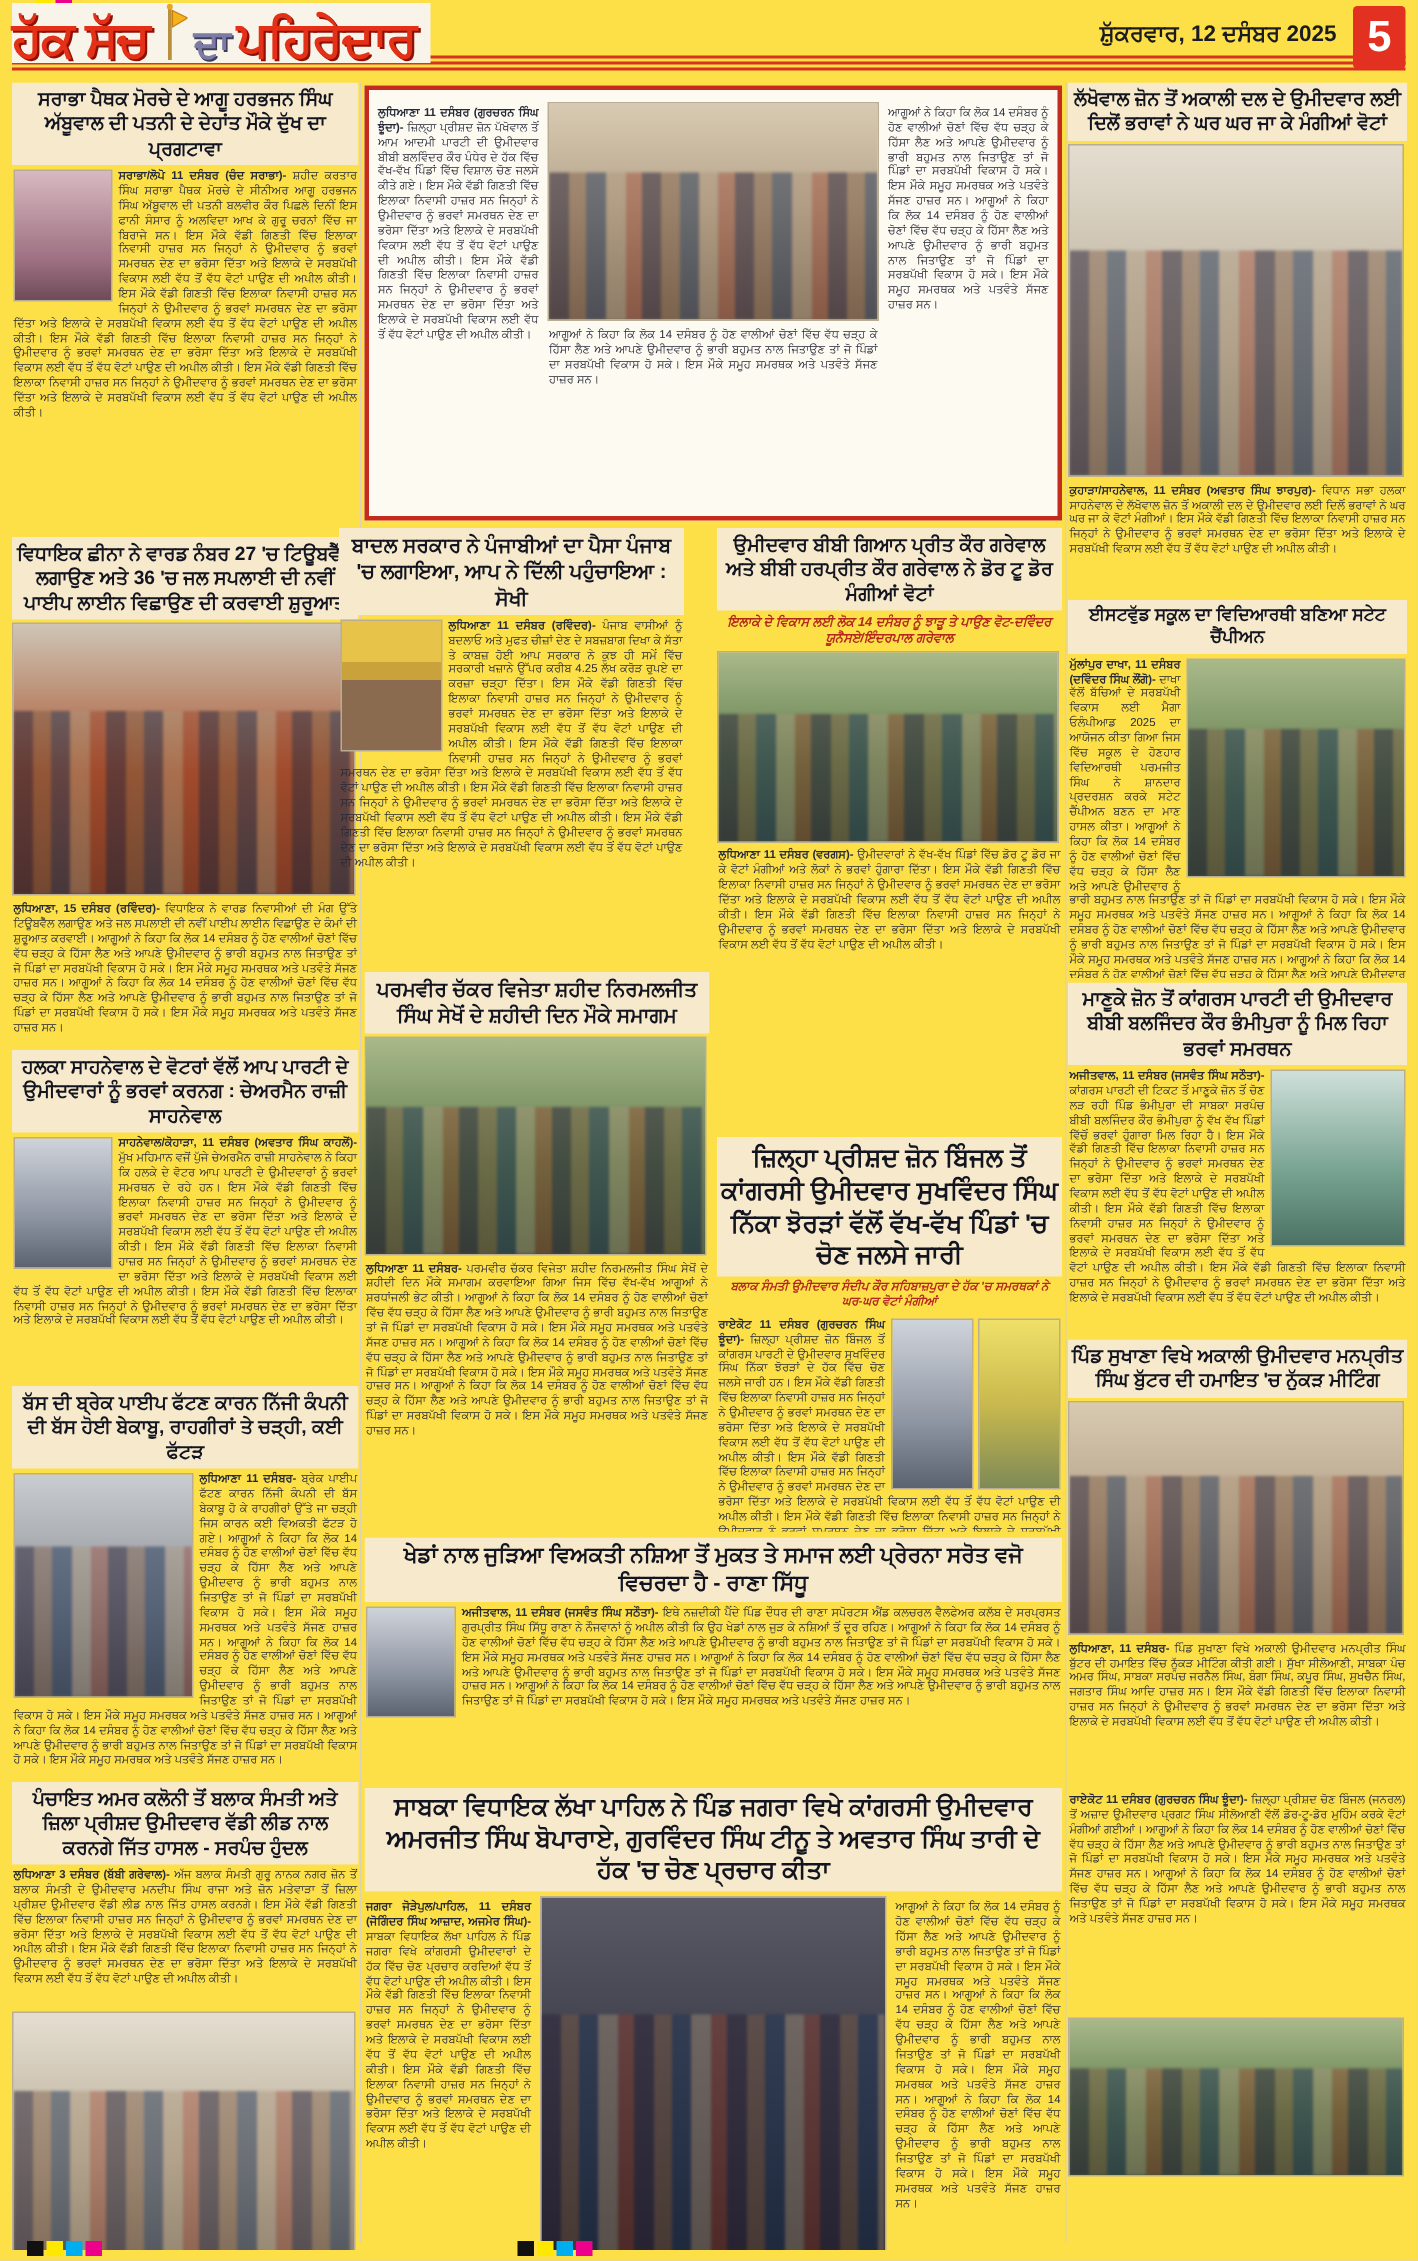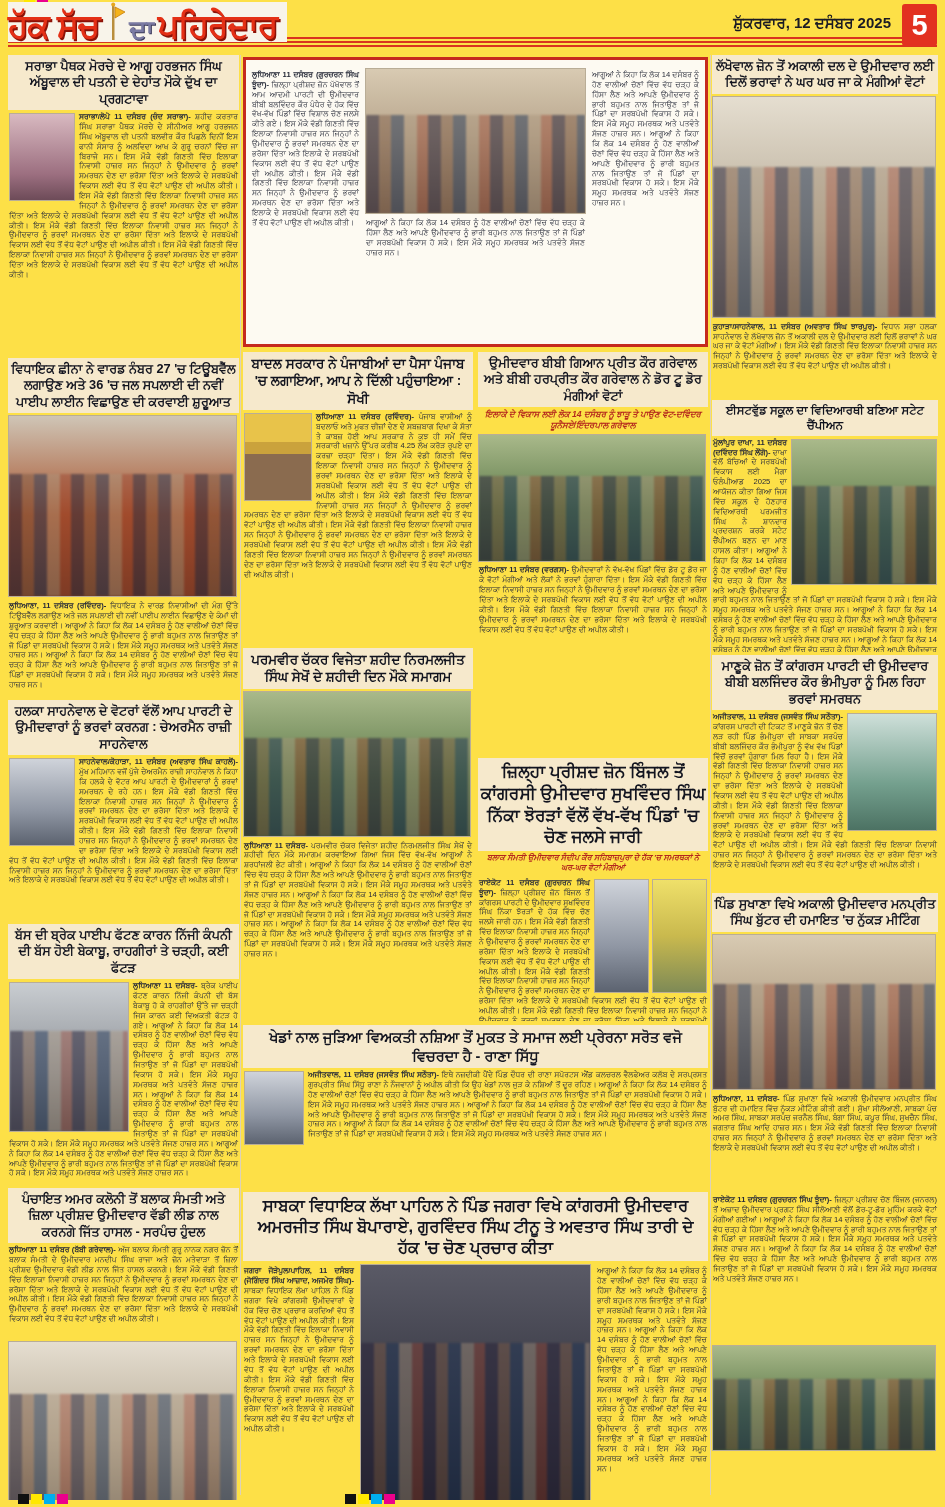--- a/index.html
+++ b/index.html
@@ -92,21 +92,21 @@
       <b>ਸਰਾਭਾ/ਲੋਪੋ 11 ਦਸੰਬਰ (ਚੰਦ ਸਰਾਭਾ)-</b>
       <span>ਸ਼ਹੀਦ ਕਰਤਾਰ ਸਿੰਘ ਸਰਾਭਾ ਪੈਥਕ ਮੋਰਚੇ ਦੇ ਸੀਨੀਅਰ ਆਗੂ ਹਰਭਜਨ ਸਿੰਘ ਅੱਬੂਵਾਲ ਦੀ ਪਤਨੀ ਬਲਵੀਰ ਕੌਰ ਪਿਛਲੇ ਦਿਨੀਂ ਇਸ ਫਾਨੀ ਸੰਸਾਰ ਨੂੰ ਅਲਵਿਦਾ ਆਖ ਕੇ ਗੁਰੂ ਚਰਨਾਂ ਵਿੱਚ ਜਾ ਬਿਰਾਜੇ ਸਨ।</span>
       <span>ਇਸ ਮੌਕੇ ਵੱਡੀ ਗਿਣਤੀ ਵਿੱਚ ਇਲਾਕਾ ਨਿਵਾਸੀ ਹਾਜ਼ਰ ਸਨ ਜਿਨ੍ਹਾਂ ਨੇ ਉਮੀਦਵਾਰ ਨੂੰ ਭਰਵਾਂ ਸਮਰਥਨ ਦੇਣ ਦਾ ਭਰੋਸਾ ਦਿੱਤਾ ਅਤੇ ਇਲਾਕੇ ਦੇ ਸਰਬਪੱਖੀ ਵਿਕਾਸ ਲਈ ਵੱਧ ਤੋਂ ਵੱਧ ਵੋਟਾਂ ਪਾਉਣ ਦੀ ਅਪੀਲ ਕੀਤੀ। ਇਸ ਮੌਕੇ ਵੱਡੀ ਗਿਣਤੀ ਵਿੱਚ ਇਲਾਕਾ ਨਿਵਾਸੀ ਹਾਜ਼ਰ ਸਨ ਜਿਨ੍ਹਾਂ ਨੇ ਉਮੀਦਵਾਰ ਨੂੰ ਭਰਵਾਂ ਸਮਰਥਨ ਦੇਣ ਦਾ ਭਰੋਸਾ ਦਿੱਤਾ ਅਤੇ ਇਲਾਕੇ ਦੇ ਸਰਬਪੱਖੀ ਵਿਕਾਸ ਲਈ ਵੱਧ ਤੋਂ ਵੱਧ ਵੋਟਾਂ ਪਾਉਣ ਦੀ ਅਪੀਲ ਕੀਤੀ। ਇਸ ਮੌਕੇ ਵੱਡੀ ਗਿਣਤੀ ਵਿੱਚ ਇਲਾਕਾ ਨਿਵਾਸੀ ਹਾਜ਼ਰ ਸਨ ਜਿਨ੍ਹਾਂ ਨੇ ਉਮੀਦਵਾਰ ਨੂੰ ਭਰਵਾਂ ਸਮਰਥਨ ਦੇਣ ਦਾ ਭਰੋਸਾ ਦਿੱਤਾ ਅਤੇ ਇਲਾਕੇ ਦੇ ਸਰਬਪੱਖੀ ਵਿਕਾਸ ਲਈ ਵੱਧ ਤੋਂ ਵੱਧ ਵੋਟਾਂ ਪਾਉਣ ਦੀ ਅਪੀਲ ਕੀਤੀ। ਇਸ ਮੌਕੇ ਵੱਡੀ ਗਿਣਤੀ ਵਿੱਚ ਇਲਾਕਾ ਨਿਵਾਸੀ ਹਾਜ਼ਰ ਸਨ ਜਿਨ੍ਹਾਂ ਨੇ ਉਮੀਦਵਾਰ ਨੂੰ ਭਰਵਾਂ ਸਮਰਥਨ ਦੇਣ ਦਾ ਭਰੋਸਾ ਦਿੱਤਾ ਅਤੇ ਇਲਾਕੇ ਦੇ ਸਰਬਪੱਖੀ ਵਿਕਾਸ ਲਈ ਵੱਧ ਤੋਂ ਵੱਧ ਵੋਟਾਂ ਪਾਉਣ ਦੀ ਅਪੀਲ ਕੀਤੀ।</span>
     </div>
   </section>
 
   <section class="art" style="left:8px;top:358px;width:231px;height:340px">
     <h2 class="hl hs">ਵਿਧਾਇਕ ਛੀਨਾ ਨੇ ਵਾਰਡ ਨੰਬਰ 27 'ਚ ਟਿਊਬਵੈੱਲ ਲਗਾਉਣ ਅਤੇ 36 'ਚ ਜਲ ਸਪਲਾਈ ਦੀ ਨਵੀਂ ਪਾਈਪ ਲਾਈਨ ਵਿਛਾਉਣ ਦੀ ਕਰਵਾਈ ਸ਼ੁਰੂਆਤ</h2>
     <span class="ph g-brick crowd" style="width:229px;height:182px;margin:2px 0"></span>
     <div class="body" style="height:96px">
-      <b>ਲੁਧਿਆਣਾ, 11 ਦਸੰਬਰ (ਰਵਿੰਦਰ)-</b>
+      <b>ਲੁਧਿਆਣਾ, 15 ਦਸੰਬਰ (ਰਵਿੰਦਰ)-</b>
       <span>ਵਿਧਾਇਕ ਨੇ ਵਾਰਡ ਨਿਵਾਸੀਆਂ ਦੀ ਮੰਗ ਉੱਤੇ ਟਿਊਬਵੈੱਲ ਲਗਾਉਣ ਅਤੇ ਜਲ ਸਪਲਾਈ ਦੀ ਨਵੀਂ ਪਾਈਪ ਲਾਈਨ ਵਿਛਾਉਣ ਦੇ ਕੰਮਾਂ ਦੀ ਸ਼ੁਰੂਆਤ ਕਰਵਾਈ।</span>
       <span>ਆਗੂਆਂ ਨੇ ਕਿਹਾ ਕਿ ਲੋਕ 14 ਦਸੰਬਰ ਨੂੰ ਹੋਣ ਵਾਲੀਆਂ ਚੋਣਾਂ ਵਿੱਚ ਵੱਧ ਚੜ੍ਹ ਕੇ ਹਿੱਸਾ ਲੈਣ ਅਤੇ ਆਪਣੇ ਉਮੀਦਵਾਰ ਨੂੰ ਭਾਰੀ ਬਹੁਮਤ ਨਾਲ ਜਿਤਾਉਣ ਤਾਂ ਜੋ ਪਿੰਡਾਂ ਦਾ ਸਰਬਪੱਖੀ ਵਿਕਾਸ ਹੋ ਸਕੇ। ਇਸ ਮੌਕੇ ਸਮੂਹ ਸਮਰਥਕ ਅਤੇ ਪਤਵੰਤੇ ਸੱਜਣ ਹਾਜ਼ਰ ਸਨ। ਆਗੂਆਂ ਨੇ ਕਿਹਾ ਕਿ ਲੋਕ 14 ਦਸੰਬਰ ਨੂੰ ਹੋਣ ਵਾਲੀਆਂ ਚੋਣਾਂ ਵਿੱਚ ਵੱਧ ਚੜ੍ਹ ਕੇ ਹਿੱਸਾ ਲੈਣ ਅਤੇ ਆਪਣੇ ਉਮੀਦਵਾਰ ਨੂੰ ਭਾਰੀ ਬਹੁਮਤ ਨਾਲ ਜਿਤਾਉਣ ਤਾਂ ਜੋ ਪਿੰਡਾਂ ਦਾ ਸਰਬਪੱਖੀ ਵਿਕਾਸ ਹੋ ਸਕੇ। ਇਸ ਮੌਕੇ ਸਮੂਹ ਸਮਰਥਕ ਅਤੇ ਪਤਵੰਤੇ ਸੱਜਣ ਹਾਜ਼ਰ ਸਨ।</span>
     </div>
   </section>
 
   <section class="art" style="left:8px;top:700px;width:231px;height:222px">
     <h2 class="hl hs">ਹਲਕਾ ਸਾਹਨੇਵਾਲ ਦੇ ਵੋਟਰਾਂ ਵੱਲੋਂ ਆਪ ਪਾਰਟੀ ਦੇ ਉਮੀਦਵਾਰਾਂ ਨੂੰ ਭਰਵਾਂ ਕਰਨਗ : ਚੇਅਰਮੈਨ ਰਾਜ਼ੀ ਸਾਹਨੇਵਾਲ</h2>
     <div class="body" style="height:172px">
       <span class="ph pf g-gray" style="width:66px;height:88px"></span>
       <b>ਸਾਹਨੇਵਾਲ/ਕੋਹਾੜਾ, 11 ਦਸੰਬਰ (ਅਵਤਾਰ ਸਿੰਘ ਕਾਹਲੋਂ)-</b>
@@ -121,21 +121,21 @@
       <span class="ph pf g-street crowd" style="width:120px;height:150px"></span>
       <b>ਲੁਧਿਆਣਾ 11 ਦਸੰਬਰ-</b>
       <span>ਬ੍ਰੇਕ ਪਾਈਪ ਫੱਟਣ ਕਾਰਨ ਨਿੱਜੀ ਕੰਪਨੀ ਦੀ ਬੱਸ ਬੇਕਾਬੂ ਹੋ ਕੇ ਰਾਹਗੀਰਾਂ ਉੱਤੇ ਜਾ ਚੜ੍ਹੀ ਜਿਸ ਕਾਰਨ ਕਈ ਵਿਅਕਤੀ ਫੱਟੜ ਹੋ ਗਏ।</span>
       <span>ਆਗੂਆਂ ਨੇ ਕਿਹਾ ਕਿ ਲੋਕ 14 ਦਸੰਬਰ ਨੂੰ ਹੋਣ ਵਾਲੀਆਂ ਚੋਣਾਂ ਵਿੱਚ ਵੱਧ ਚੜ੍ਹ ਕੇ ਹਿੱਸਾ ਲੈਣ ਅਤੇ ਆਪਣੇ ਉਮੀਦਵਾਰ ਨੂੰ ਭਾਰੀ ਬਹੁਮਤ ਨਾਲ ਜਿਤਾਉਣ ਤਾਂ ਜੋ ਪਿੰਡਾਂ ਦਾ ਸਰਬਪੱਖੀ ਵਿਕਾਸ ਹੋ ਸਕੇ। ਇਸ ਮੌਕੇ ਸਮੂਹ ਸਮਰਥਕ ਅਤੇ ਪਤਵੰਤੇ ਸੱਜਣ ਹਾਜ਼ਰ ਸਨ। ਆਗੂਆਂ ਨੇ ਕਿਹਾ ਕਿ ਲੋਕ 14 ਦਸੰਬਰ ਨੂੰ ਹੋਣ ਵਾਲੀਆਂ ਚੋਣਾਂ ਵਿੱਚ ਵੱਧ ਚੜ੍ਹ ਕੇ ਹਿੱਸਾ ਲੈਣ ਅਤੇ ਆਪਣੇ ਉਮੀਦਵਾਰ ਨੂੰ ਭਾਰੀ ਬਹੁਮਤ ਨਾਲ ਜਿਤਾਉਣ ਤਾਂ ਜੋ ਪਿੰਡਾਂ ਦਾ ਸਰਬਪੱਖੀ ਵਿਕਾਸ ਹੋ ਸਕੇ। ਇਸ ਮੌਕੇ ਸਮੂਹ ਸਮਰਥਕ ਅਤੇ ਪਤਵੰਤੇ ਸੱਜਣ ਹਾਜ਼ਰ ਸਨ। ਆਗੂਆਂ ਨੇ ਕਿਹਾ ਕਿ ਲੋਕ 14 ਦਸੰਬਰ ਨੂੰ ਹੋਣ ਵਾਲੀਆਂ ਚੋਣਾਂ ਵਿੱਚ ਵੱਧ ਚੜ੍ਹ ਕੇ ਹਿੱਸਾ ਲੈਣ ਅਤੇ ਆਪਣੇ ਉਮੀਦਵਾਰ ਨੂੰ ਭਾਰੀ ਬਹੁਮਤ ਨਾਲ ਜਿਤਾਉਣ ਤਾਂ ਜੋ ਪਿੰਡਾਂ ਦਾ ਸਰਬਪੱਖੀ ਵਿਕਾਸ ਹੋ ਸਕੇ। ਇਸ ਮੌਕੇ ਸਮੂਹ ਸਮਰਥਕ ਅਤੇ ਪਤਵੰਤੇ ਸੱਜਣ ਹਾਜ਼ਰ ਸਨ।</span>
     </div>
   </section>
 
   <section class="art" style="left:8px;top:1188px;width:231px;height:312px">
     <h2 class="hl hs">ਪੰਚਾਇਤ ਅਮਰ ਕਲੋਨੀ ਤੋਂ ਬਲਾਕ ਸੰਮਤੀ ਅਤੇ ਜ਼ਿਲਾ ਪ੍ਰੀਸ਼ਦ ਉਮੀਦਵਾਰ ਵੱਡੀ ਲੀਡ ਨਾਲ ਕਰਨਗੇ ਜਿੱਤ ਹਾਸਲ - ਸਰਪੰਚ ਹੁੰਦਲ</h2>
     <div class="body" style="height:92px">
-      <b>ਲੁਧਿਆਣਾ 11 ਦਸੰਬਰ (ਬੱਬੀ ਗਰੇਵਾਲ)-</b>
+      <b>ਲੁਧਿਆਣਾ 3 ਦਸੰਬਰ (ਬੱਬੀ ਗਰੇਵਾਲ)-</b>
       <span>ਅੱਜ ਬਲਾਕ ਸੰਮਤੀ ਗੁਰੂ ਨਾਨਕ ਨਗਰ ਜ਼ੋਨ ਤੋਂ ਬਲਾਕ ਸੰਮਤੀ ਦੇ ਉਮੀਦਵਾਰ ਮਨਦੀਪ ਸਿੰਘ ਰਾਜਾ ਅਤੇ ਜ਼ੋਨ ਮਤੇਵਾੜਾ ਤੋਂ ਜ਼ਿਲਾ ਪ੍ਰੀਸ਼ਦ ਉਮੀਦਵਾਰ ਵੱਡੀ ਲੀਡ ਨਾਲ ਜਿੱਤ ਹਾਸਲ ਕਰਨਗੇ।</span>
       <span>ਇਸ ਮੌਕੇ ਵੱਡੀ ਗਿਣਤੀ ਵਿੱਚ ਇਲਾਕਾ ਨਿਵਾਸੀ ਹਾਜ਼ਰ ਸਨ ਜਿਨ੍ਹਾਂ ਨੇ ਉਮੀਦਵਾਰ ਨੂੰ ਭਰਵਾਂ ਸਮਰਥਨ ਦੇਣ ਦਾ ਭਰੋਸਾ ਦਿੱਤਾ ਅਤੇ ਇਲਾਕੇ ਦੇ ਸਰਬਪੱਖੀ ਵਿਕਾਸ ਲਈ ਵੱਧ ਤੋਂ ਵੱਧ ਵੋਟਾਂ ਪਾਉਣ ਦੀ ਅਪੀਲ ਕੀਤੀ। ਇਸ ਮੌਕੇ ਵੱਡੀ ਗਿਣਤੀ ਵਿੱਚ ਇਲਾਕਾ ਨਿਵਾਸੀ ਹਾਜ਼ਰ ਸਨ ਜਿਨ੍ਹਾਂ ਨੇ ਉਮੀਦਵਾਰ ਨੂੰ ਭਰਵਾਂ ਸਮਰਥਨ ਦੇਣ ਦਾ ਭਰੋਸਾ ਦਿੱਤਾ ਅਤੇ ਇਲਾਕੇ ਦੇ ਸਰਬਪੱਖੀ ਵਿਕਾਸ ਲਈ ਵੱਧ ਤੋਂ ਵੱਧ ਵੋਟਾਂ ਪਾਉਣ ਦੀ ਅਪੀਲ ਕੀਤੀ।</span>
     </div>
     <span class="ph g-room crowd" style="width:229px;height:164px;margin-top:2px"></span>
   </section>
 
   <section class="art mainbox" style="left:243px;top:57px;width:465px;height:290px">
     <div class="mainrow">
       <div class="body mcol" style="height:198px">
         <b>ਲੁਧਿਆਣਾ 11 ਦਸੰਬਰ (ਗੁਰਚਰਨ ਸਿੰਘ ਝੂੰਦਾ)-</b>
@@ -147,21 +147,21 @@
         <div class="body" style="height:46px">
           <span>ਆਗੂਆਂ ਨੇ ਕਿਹਾ ਕਿ ਲੋਕ 14 ਦਸੰਬਰ ਨੂੰ ਹੋਣ ਵਾਲੀਆਂ ਚੋਣਾਂ ਵਿੱਚ ਵੱਧ ਚੜ੍ਹ ਕੇ ਹਿੱਸਾ ਲੈਣ ਅਤੇ ਆਪਣੇ ਉਮੀਦਵਾਰ ਨੂੰ ਭਾਰੀ ਬਹੁਮਤ ਨਾਲ ਜਿਤਾਉਣ ਤਾਂ ਜੋ ਪਿੰਡਾਂ ਦਾ ਸਰਬਪੱਖੀ ਵਿਕਾਸ ਹੋ ਸਕੇ। ਇਸ ਮੌਕੇ ਸਮੂਹ ਸਮਰਥਕ ਅਤੇ ਪਤਵੰਤੇ ਸੱਜਣ ਹਾਜ਼ਰ ਸਨ।</span>
         </div>
       </div>
       <div class="body mcol" style="height:198px">
         <span>ਆਗੂਆਂ ਨੇ ਕਿਹਾ ਕਿ ਲੋਕ 14 ਦਸੰਬਰ ਨੂੰ ਹੋਣ ਵਾਲੀਆਂ ਚੋਣਾਂ ਵਿੱਚ ਵੱਧ ਚੜ੍ਹ ਕੇ ਹਿੱਸਾ ਲੈਣ ਅਤੇ ਆਪਣੇ ਉਮੀਦਵਾਰ ਨੂੰ ਭਾਰੀ ਬਹੁਮਤ ਨਾਲ ਜਿਤਾਉਣ ਤਾਂ ਜੋ ਪਿੰਡਾਂ ਦਾ ਸਰਬਪੱਖੀ ਵਿਕਾਸ ਹੋ ਸਕੇ। ਇਸ ਮੌਕੇ ਸਮੂਹ ਸਮਰਥਕ ਅਤੇ ਪਤਵੰਤੇ ਸੱਜਣ ਹਾਜ਼ਰ ਸਨ। ਆਗੂਆਂ ਨੇ ਕਿਹਾ ਕਿ ਲੋਕ 14 ਦਸੰਬਰ ਨੂੰ ਹੋਣ ਵਾਲੀਆਂ ਚੋਣਾਂ ਵਿੱਚ ਵੱਧ ਚੜ੍ਹ ਕੇ ਹਿੱਸਾ ਲੈਣ ਅਤੇ ਆਪਣੇ ਉਮੀਦਵਾਰ ਨੂੰ ਭਾਰੀ ਬਹੁਮਤ ਨਾਲ ਜਿਤਾਉਣ ਤਾਂ ਜੋ ਪਿੰਡਾਂ ਦਾ ਸਰਬਪੱਖੀ ਵਿਕਾਸ ਹੋ ਸਕੇ। ਇਸ ਮੌਕੇ ਸਮੂਹ ਸਮਰਥਕ ਅਤੇ ਪਤਵੰਤੇ ਸੱਜਣ ਹਾਜ਼ਰ ਸਨ।</span>
       </div>
     </div>
   </section>
 
-  <section class="art" style="left:243px;top:352px;width:230px;height:292px">
+  <section class="art" style="left:226px;top:352px;width:230px;height:292px">
     <h2 class="hl" style="font-size:13.5px">ਬਾਦਲ ਸਰਕਾਰ ਨੇ ਪੰਜਾਬੀਆਂ ਦਾ ਪੈਸਾ ਪੰਜਾਬ 'ਚ ਲਗਾਇਆ, ਆਪ ਨੇ ਦਿੱਲੀ ਪਹੁੰਚਾਇਆ : ਸੋਖੀ</h2>
     <div class="body" style="height:240px">
       <span class="ph pf g-turban" style="width:68px;height:88px"></span>
       <b>ਲੁਧਿਆਣਾ 11 ਦਸੰਬਰ (ਰਵਿੰਦਰ)-</b>
       <span>ਪੰਜਾਬ ਵਾਸੀਆਂ ਨੂੰ ਬਦਲਾਓ ਅਤੇ ਮੁਫਤ ਚੀਜ਼ਾਂ ਦੇਣ ਦੇ ਸਬਜ਼ਬਾਗ ਦਿਖਾ ਕੇ ਸੱਤਾ ਤੇ ਕਾਬਜ਼ ਹੋਈ ਆਪ ਸਰਕਾਰ ਨੇ ਕੁਝ ਹੀ ਸਮੇਂ ਵਿੱਚ ਸਰਕਾਰੀ ਖਜ਼ਾਨੇ ਉੱਪਰ ਕਰੀਬ 4.25 ਲੱਖ ਕਰੋੜ ਰੁਪਏ ਦਾ ਕਰਜ਼ਾ ਚੜ੍ਹਾ ਦਿੱਤਾ।</span>
       <span>ਇਸ ਮੌਕੇ ਵੱਡੀ ਗਿਣਤੀ ਵਿੱਚ ਇਲਾਕਾ ਨਿਵਾਸੀ ਹਾਜ਼ਰ ਸਨ ਜਿਨ੍ਹਾਂ ਨੇ ਉਮੀਦਵਾਰ ਨੂੰ ਭਰਵਾਂ ਸਮਰਥਨ ਦੇਣ ਦਾ ਭਰੋਸਾ ਦਿੱਤਾ ਅਤੇ ਇਲਾਕੇ ਦੇ ਸਰਬਪੱਖੀ ਵਿਕਾਸ ਲਈ ਵੱਧ ਤੋਂ ਵੱਧ ਵੋਟਾਂ ਪਾਉਣ ਦੀ ਅਪੀਲ ਕੀਤੀ। ਇਸ ਮੌਕੇ ਵੱਡੀ ਗਿਣਤੀ ਵਿੱਚ ਇਲਾਕਾ ਨਿਵਾਸੀ ਹਾਜ਼ਰ ਸਨ ਜਿਨ੍ਹਾਂ ਨੇ ਉਮੀਦਵਾਰ ਨੂੰ ਭਰਵਾਂ ਸਮਰਥਨ ਦੇਣ ਦਾ ਭਰੋਸਾ ਦਿੱਤਾ ਅਤੇ ਇਲਾਕੇ ਦੇ ਸਰਬਪੱਖੀ ਵਿਕਾਸ ਲਈ ਵੱਧ ਤੋਂ ਵੱਧ ਵੋਟਾਂ ਪਾਉਣ ਦੀ ਅਪੀਲ ਕੀਤੀ। ਇਸ ਮੌਕੇ ਵੱਡੀ ਗਿਣਤੀ ਵਿੱਚ ਇਲਾਕਾ ਨਿਵਾਸੀ ਹਾਜ਼ਰ ਸਨ ਜਿਨ੍ਹਾਂ ਨੇ ਉਮੀਦਵਾਰ ਨੂੰ ਭਰਵਾਂ ਸਮਰਥਨ ਦੇਣ ਦਾ ਭਰੋਸਾ ਦਿੱਤਾ ਅਤੇ ਇਲਾਕੇ ਦੇ ਸਰਬਪੱਖੀ ਵਿਕਾਸ ਲਈ ਵੱਧ ਤੋਂ ਵੱਧ ਵੋਟਾਂ ਪਾਉਣ ਦੀ ਅਪੀਲ ਕੀਤੀ। ਇਸ ਮੌਕੇ ਵੱਡੀ ਗਿਣਤੀ ਵਿੱਚ ਇਲਾਕਾ ਨਿਵਾਸੀ ਹਾਜ਼ਰ ਸਨ ਜਿਨ੍ਹਾਂ ਨੇ ਉਮੀਦਵਾਰ ਨੂੰ ਭਰਵਾਂ ਸਮਰਥਨ ਦੇਣ ਦਾ ਭਰੋਸਾ ਦਿੱਤਾ ਅਤੇ ਇਲਾਕੇ ਦੇ ਸਰਬਪੱਖੀ ਵਿਕਾਸ ਲਈ ਵੱਧ ਤੋਂ ਵੱਧ ਵੋਟਾਂ ਪਾਉਣ ਦੀ ਅਪੀਲ ਕੀਤੀ।</span>
     </div>
   </section>
 
   <section class="art" style="left:478px;top:352px;width:230px;height:292px">

